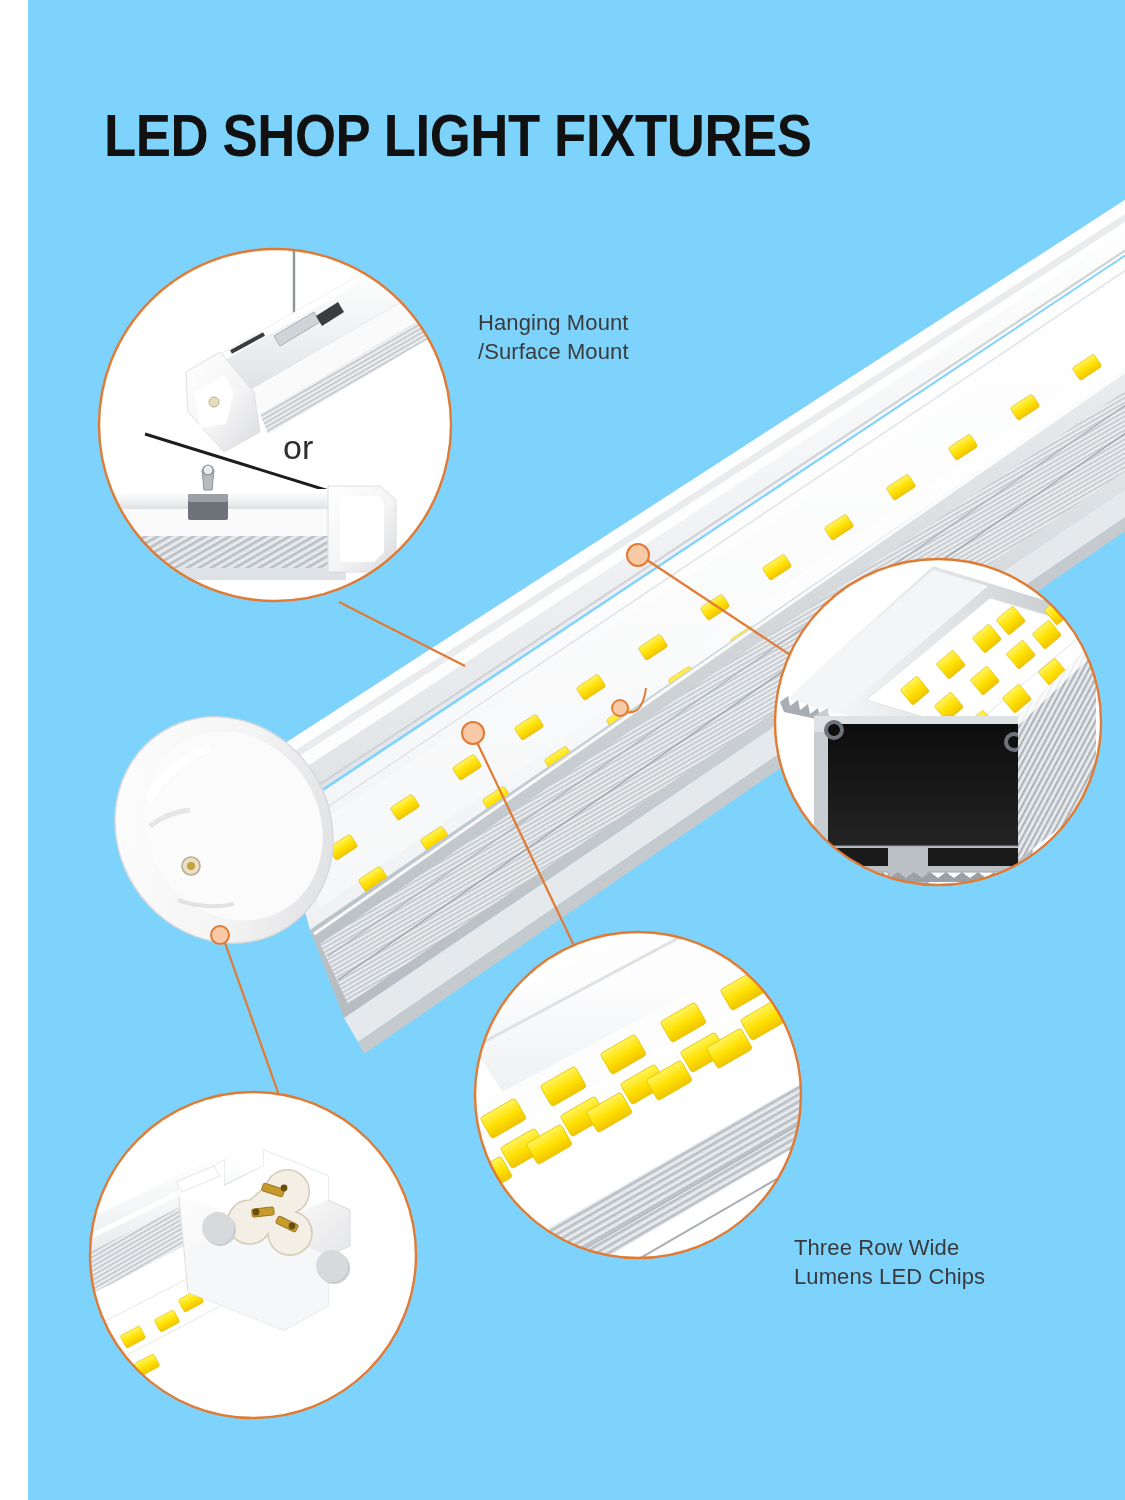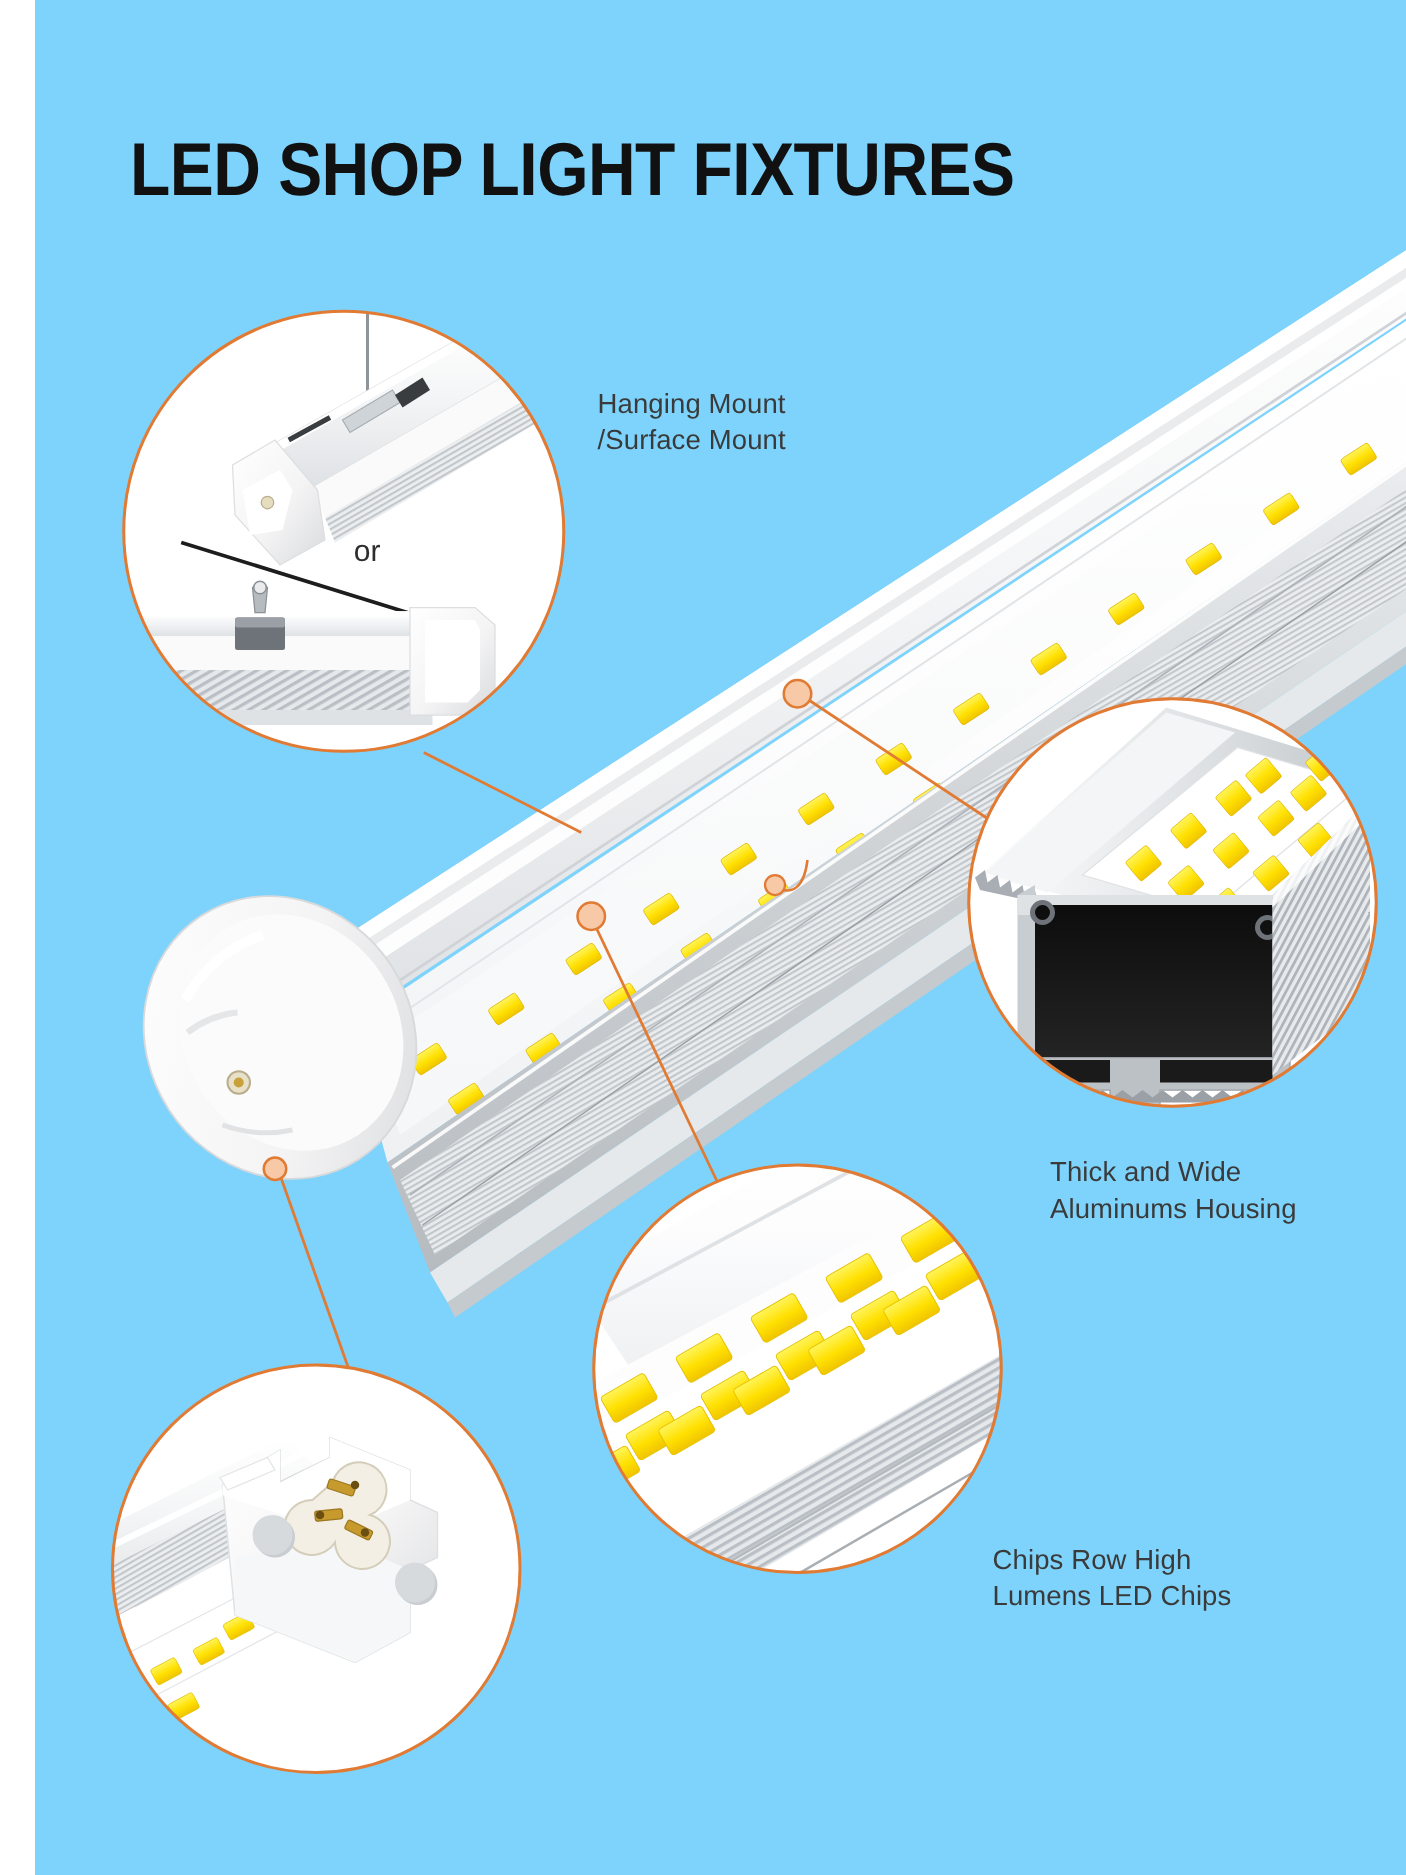--- a/index.html
+++ b/index.html
@@ -43,21 +43,21 @@
     font-family: "Liberation Sans", sans-serif;
     font-size: 22px;
     color: #3a3a3a;
     line-height: 1.32;
     white-space: pre-line;
     letter-spacing: 0.1px;
   }
   .or-label {
     position: absolute;
     font-family: "Liberation Sans", sans-serif;
-    font-size: 24px;
+    font-size: 34px;
     color: #2e2e2e;
   }
 </style>
 </head>
 <body>
 
 <div id="stage">
 
   <h1 class="page-title">LED SHOP LIGHT FIXTURES</h1>
 
@@ -570,20 +570,18 @@
       </g>
       <circle cx="225" cy="1255" r="163" fill="none" stroke="#E17A32" stroke-width="2.4"></circle>
     </g>
   </svg>
 
   <div class="callout-label" style="left:450px; top:308px;">Hanging Mount
 /Surface Mount</div>
 
   <div class="or-label" style="left:255px; top:428px;">or</div>
 
-  <div class="callout-label" style="left:812px; top:923px;">Thick and Wide
-Aluminums Housing</div>
-
-  <div class="callout-label" style="left:766px; top:1233px;">Chips Row High
+
+  <div class="callout-label" style="left:766px; top:1233px;">Three Row Wide
 Lumens LED Chips</div>
 
 
 </div>
 
 </body></html>

